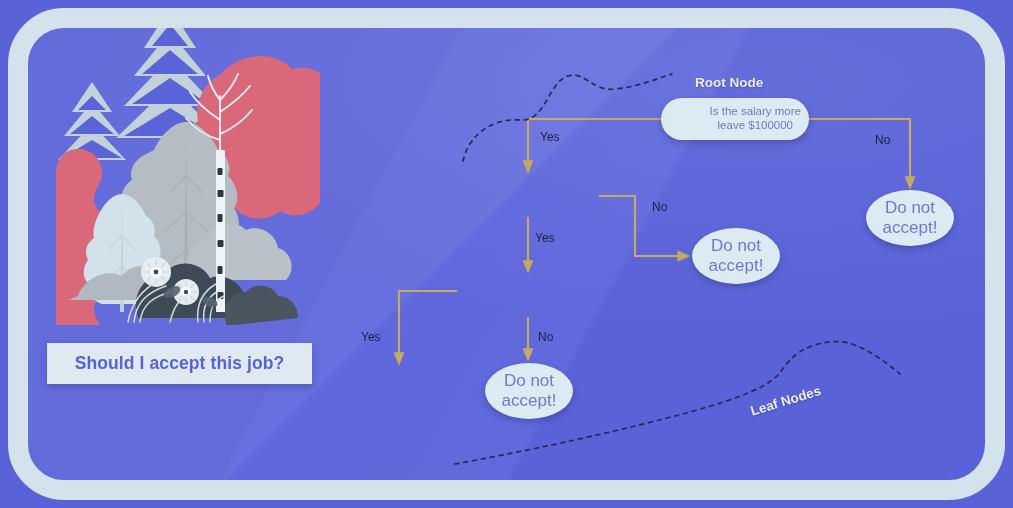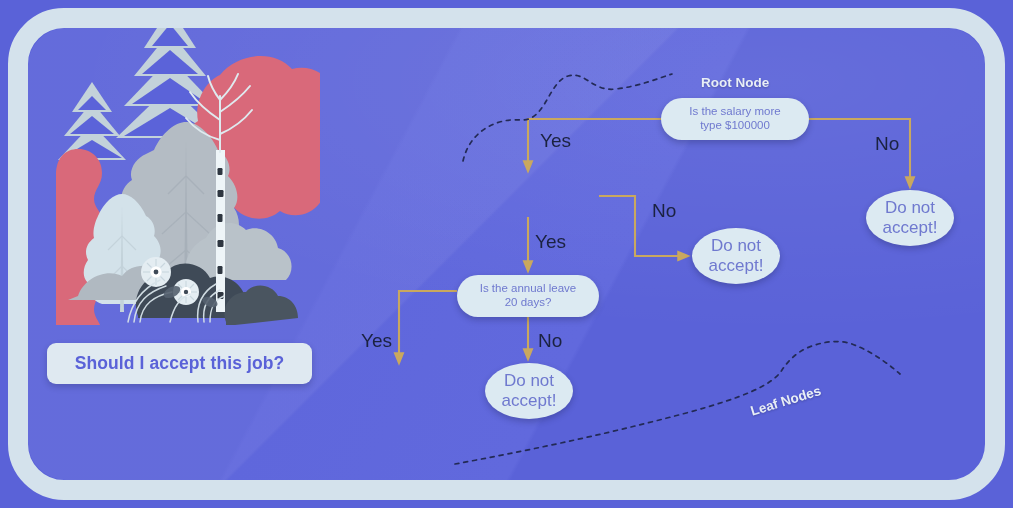--- a/index.html
+++ b/index.html
@@ -71,21 +71,21 @@
     height: 325px;
   }
 
   
   #caption {
     position: absolute;
     left: 47px;
     top: 343px;
     width: 265px;
     height: 41px;
-    border-radius: 9px;
+    border-radius: 0;
     background: #dfe9f1;
     box-shadow: 0 3px 6px rgba(20,24,60,0.22);
     display: flex;
     align-items: center;
     justify-content: center;
   }
   #caption-text {
     color: #5a62d8;
     font-size: 17.5px;
     font-weight: bold;
@@ -112,31 +112,32 @@
     justify-content: center;
     text-align: center;
     color: #6f79cf;
     line-height: 1.18;
     box-sizing: border-box;
   }
   .node.decision {
     border-radius: 999px;
     font-size: 11.5px;
     padding: 0 8px;
+    justify-content: flex-end;
   }
   .node.leaf {
     border-radius: 50%;
     font-size: 17px;
   }
 
   
   .edge-label {
     position: absolute;
     color: #1b2240;
-    font-size: 19px;
+    font-size: 12px;
     white-space: nowrap;
   }
 
   
   .annot {
     position: absolute;
     color: #e8eef6;
     font-weight: bold;
     font-size: 13.5px;
     white-space: nowrap;
@@ -394,31 +395,25 @@
                C826 341 840 340 852 344
                C868 350 884 360 900 374"></path>
     </g>
   </svg>
 
   <div id="frame-ring"></div>
 
   <div class="node decision" style="left:661px; top:98px; width:148px; height:42px;">
     <div>
       <span>Is the salary more</span><br>
-      <span>type $100000</span>
+      <span>leave $100000</span>
     </div>
   </div>
 
 
-  <div class="node decision" style="left:457px; top:275px; width:142px; height:42px;">
-    <div>
-      <span>Is the annual leave</span><br>
-      <span>20 days?</span>
-    </div>
-  </div>
 
   <div class="node leaf" style="left:866px; top:190px; width:88px; height:56px;">
     <div>
       <span>Do not</span><br>
       <span>accept!</span>
     </div>
   </div>
 
   <div class="node leaf" style="left:692px; top:228px; width:88px; height:56px;">
     <div>
@@ -435,16 +430,16 @@
     </div>
   </div>
 
   <div class="edge-label" style="left:540px; top:130px;">Yes</div>
   <div class="edge-label" style="left:875px; top:133px;">No</div>
   <div class="edge-label" style="left:652px; top:200px;">No</div>
   <div class="edge-label" style="left:535px; top:231px;">Yes</div>
   <div class="edge-label" style="left:361px; top:330px;">Yes</div>
   <div class="edge-label" style="left:538px; top:330px;">No</div>
 
-  <div class="annot" id="annot-root" style="left:695px; top:75px;margin-left:6px;">Root Node</div>
+  <div class="annot" id="annot-root" style="left:695px; top:75px;">Root Node</div>
   <div class="annot" id="annot-leaf" style="left:751px; top:404px;">Leaf Nodes</div>
 
 </div>
 
 </body></html>

